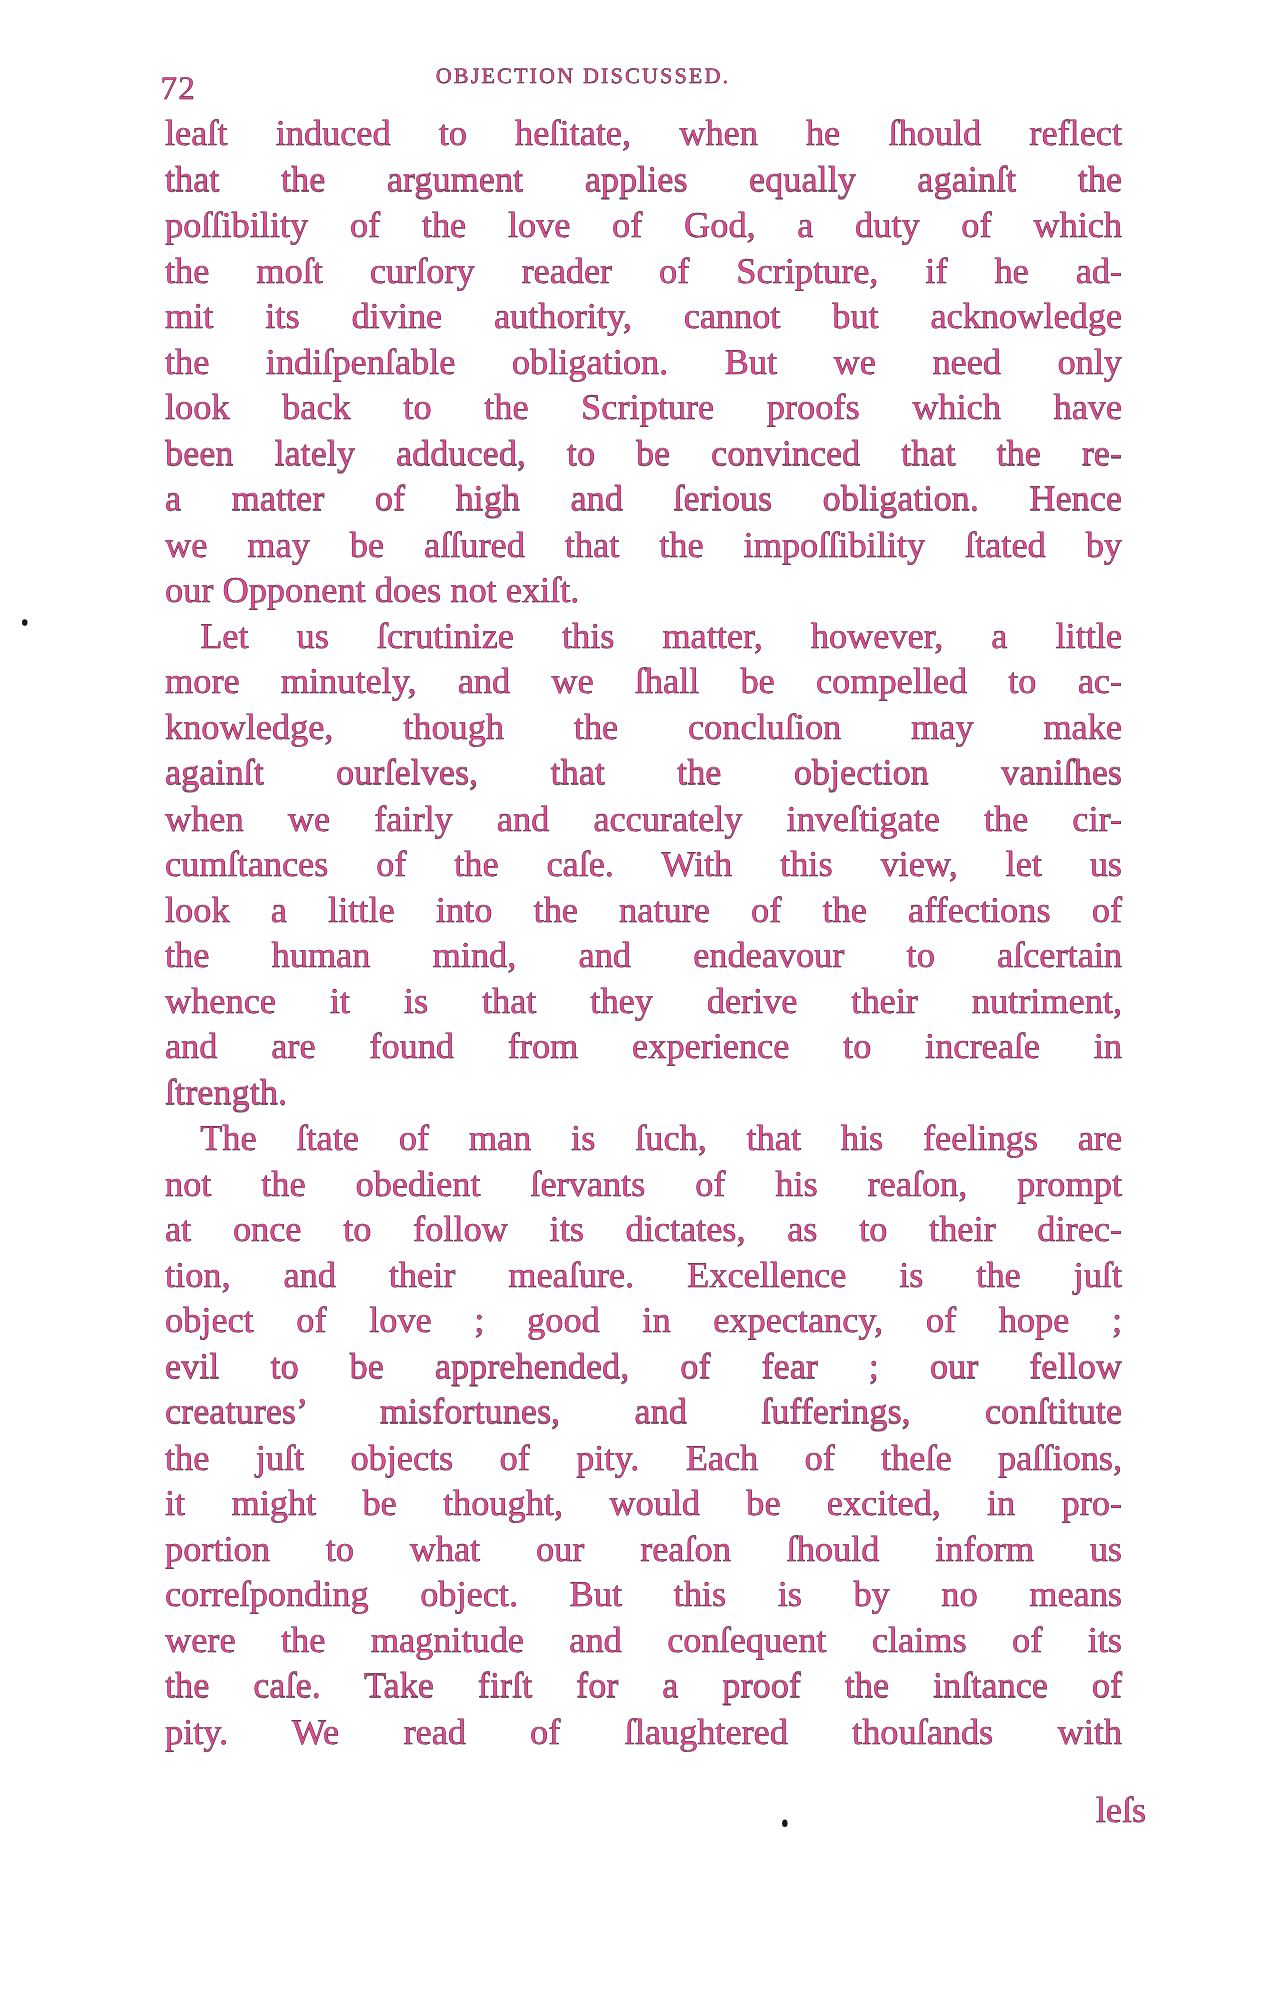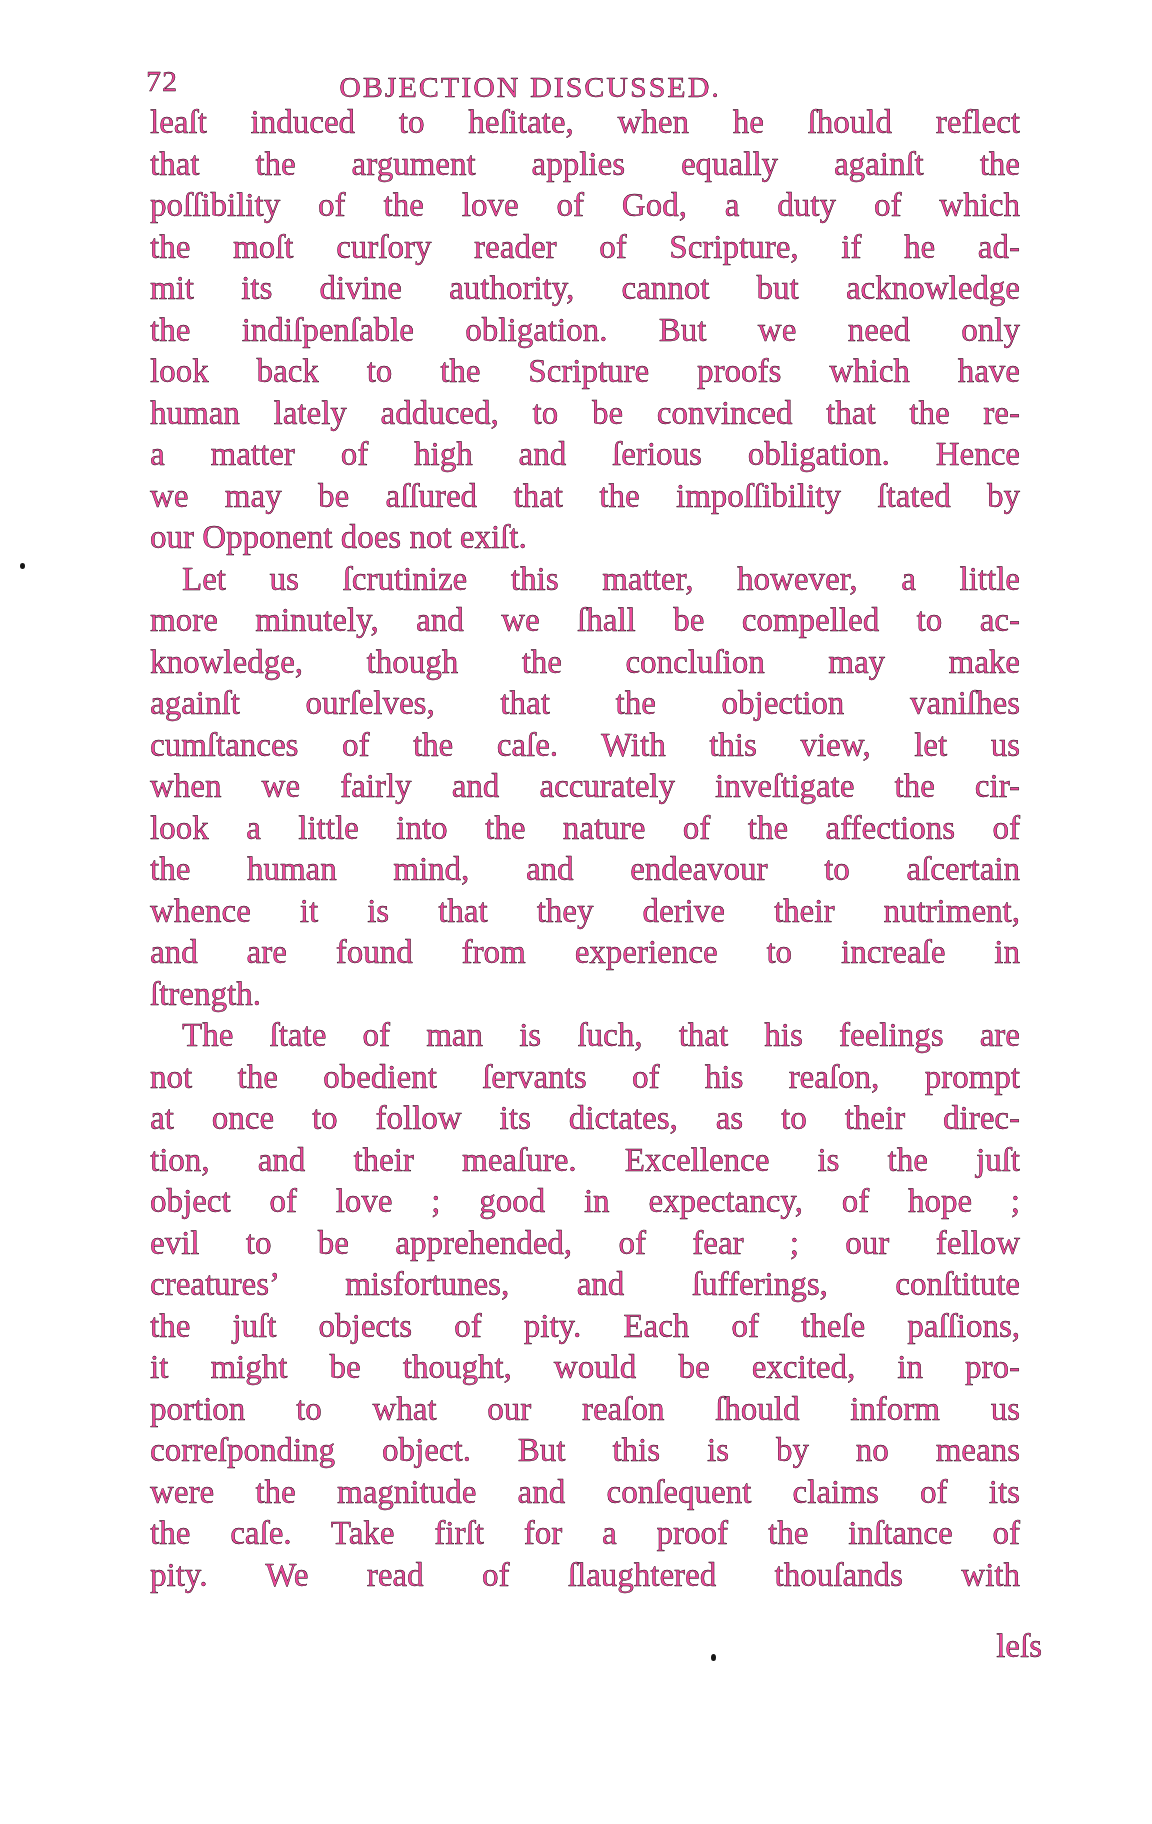--- a/index.html
+++ b/index.html
@@ -33,23 +33,22 @@
     top: 6px;
     font-size: 30px;
     letter-spacing: 1px;
   }
   .running-title {
     position: absolute;
     left: 0;
     width: 1060px;
     top: 0;
     text-align: center;
-    font-size: 30px;
+    font-size: 20px;
     letter-spacing: 2px;
-    margin-top: 12px;
   }
   .text-block {
     position: absolute;
     left: 150px;
     top: 102px;
     width: 870px;
     font-size: 33px;
     line-height: 41.5px;
   }
   .line {
@@ -90,30 +89,30 @@
   </div>
 
   <div class="text-block inked">
       <div class="line">leaſt induced to heſitate, when he ſhould reflect</div>
       <div class="line">that the argument applies equally againſt the</div>
       <div class="line">poſſibility of the love of God, a duty of which</div>
       <div class="line">the moſt curſory reader of Scripture, if he ad-</div>
       <div class="line">mit its divine authority, cannot but acknowledge</div>
       <div class="line">the indiſpenſable obligation.  But we need only</div>
       <div class="line">look back to the Scripture proofs which have</div>
-      <div class="line">human lately adduced, to be convinced that the re-</div>
+      <div class="line">been lately adduced, to be convinced that the re-</div>
       <div class="line">a matter of high and ſerious obligation.  Hence</div>
       <div class="line">we may be aſſured that the impoſſibility ſtated by</div>
       <div class="line paragraph-end">our Opponent does not exiſt.</div>
       <div class="line indent">Let us ſcrutinize this matter, however, a little</div>
       <div class="line">more minutely, and we ſhall be compelled to ac-</div>
       <div class="line">knowledge, though the concluſion may make</div>
       <div class="line">againſt ourſelves, that the objection vaniſhes</div>
+      <div class="line">when we fairly and accurately inveſtigate the cir-</div>
       <div class="line">cumſtances of the caſe.  With this view, let us</div>
-      <div class="line">when we fairly and accurately inveſtigate the cir-</div>
       <div class="line">look a little into the nature of the affections of</div>
       <div class="line">the human mind, and endeavour to aſcertain</div>
       <div class="line">whence it is that they derive their nutriment,</div>
       <div class="line">and are found from experience to increaſe in</div>
       <div class="line paragraph-end">ſtrength.</div>
       <div class="line indent">The ſtate of man is ſuch, that his feelings are</div>
       <div class="line">not the obedient ſervants of his reaſon, prompt</div>
       <div class="line">at once to follow its dictates, as to their direc-</div>
       <div class="line">tion, and their meaſure.  Excellence is the juſt</div>
       <div class="line">object of love ; good in expectancy, of hope ;</div>

